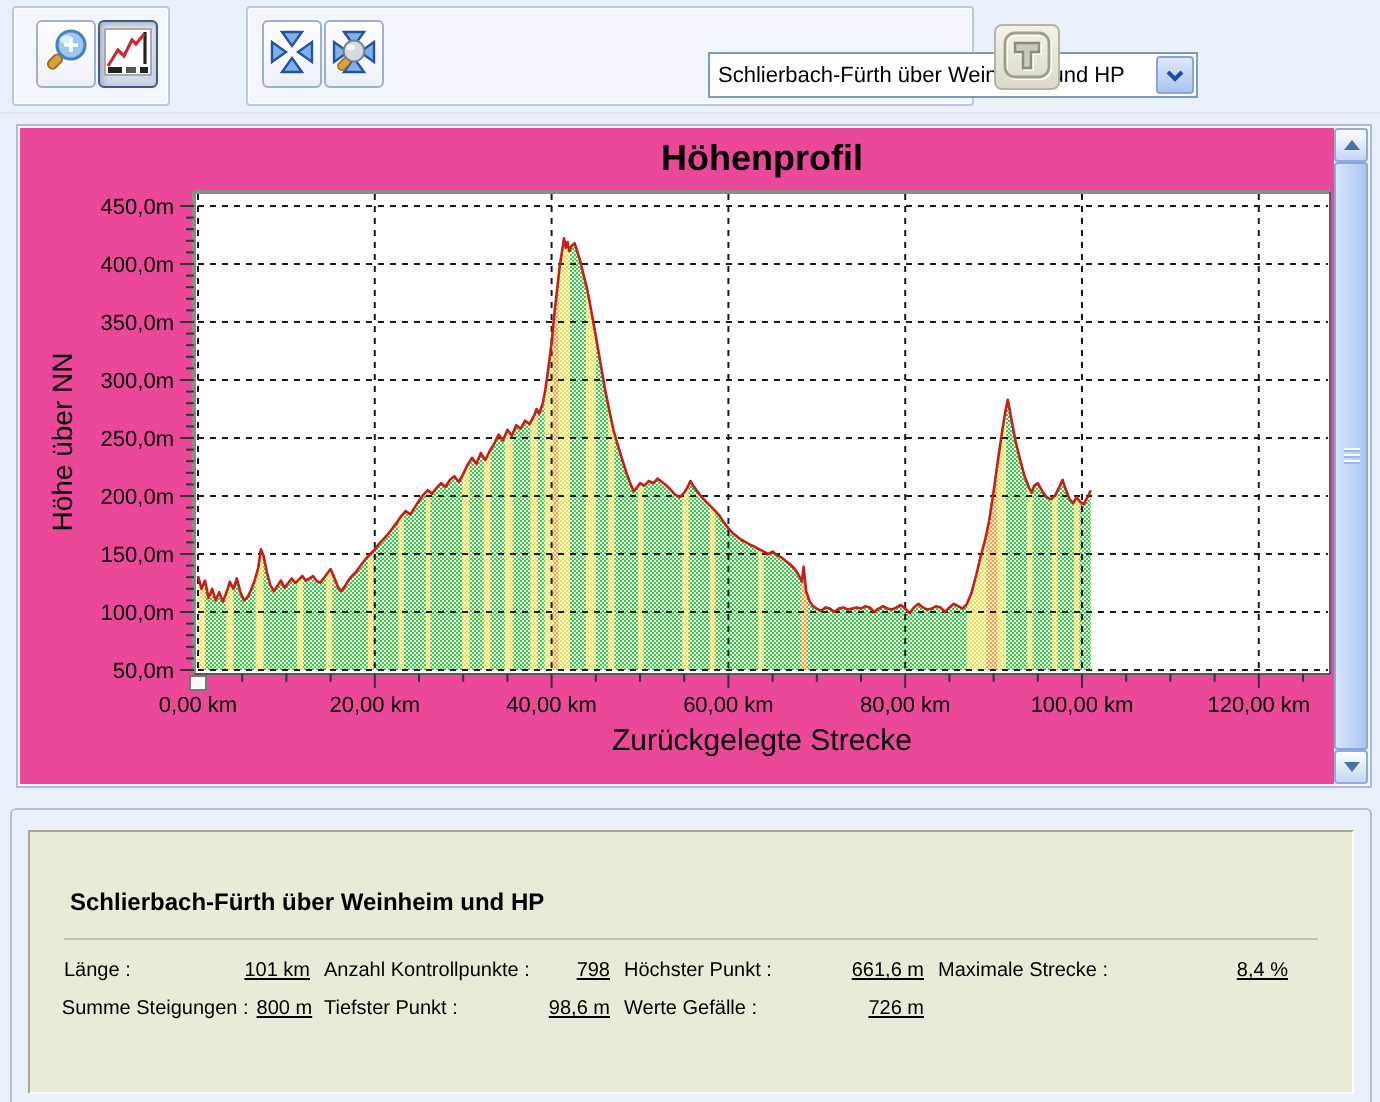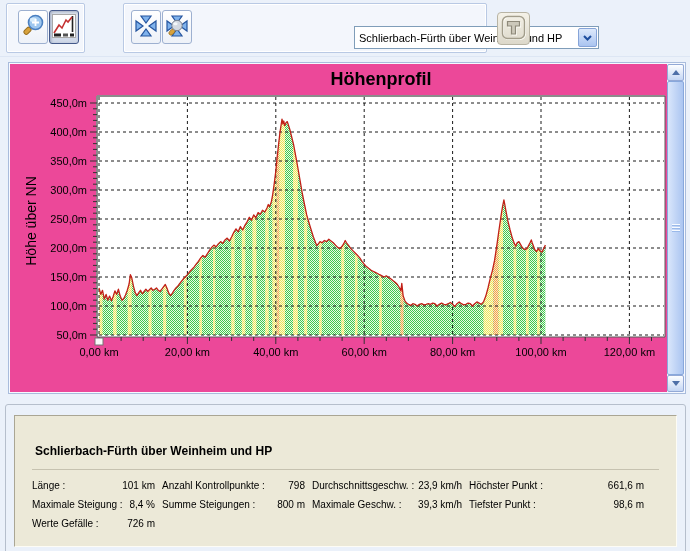--- a/index.html
+++ b/index.html
@@ -59,21 +59,21 @@
   .legend-caption{position:absolute;left:7px;top:-8px;background:#ebf1fa;padding:0 4px;
                 font-size:11px;color:#48688e;}
   .legend-inner{position:absolute;left:8px;top:10px;width:661px;height:130px;background:#ece9d8;
                 border:1px solid #c0bcab;border-top-color:#aaa694;border-left-color:#aaa694;
                 border-right-color:#fdfcf5;border-bottom-color:#fdfcf5;}
   .route-title{position:absolute;left:20px;top:28px;font-size:12px;font-weight:bold;}
   .legend-sep{position:absolute;left:17px;top:53px;width:627px;height:1px;background:#c6c2b0;}
   .stats-grid{position:absolute;left:17px;top:64px;display:grid;
               grid-template-columns:123px 143px 150px 175px;column-gap:7px;row-gap:8px;}
   .stat-cell{display:flex;font-size:10px;white-space:nowrap;justify-content:center;}
-  .stat-value{margin-left:auto;padding-left:4px;}
+  .stat-value{margin-left:auto;padding-left:4px;text-decoration:underline;}
 </style>
 </head>
 <body>
 
 <div class="app">
 
   <div class="toolbar">
 
     <div class="tgroup tg1">
       <button class="tbtn" style="left:11px;" title="">
@@ -317,20 +317,21 @@
           <text x="266.8" y="293" text-anchor="middle" font-size="11" fill="#000">40,00 km</text>
           <text x="355.2" y="293" text-anchor="middle" font-size="11" fill="#000">60,00 km</text>
           <text x="443.6" y="293" text-anchor="middle" font-size="11" fill="#000">80,00 km</text>
           <text x="532" y="293" text-anchor="middle" font-size="11" fill="#000">100,00 km</text>
           <text x="620.4" y="293" text-anchor="middle" font-size="11" fill="#000">120,00 km</text>
         </g>
       <g id="gMarker">
           <rect x="86" y="275" width="8" height="7" fill="#fbfbfb" stroke="#777" stroke-width="1"></rect>
         </g>
     </svg>
+    <div class="x-axis-title">Zurückgelegte Strecke</div>
 
     <div class="scrollbar">
       <button class="sb-btn">
         <span class="arr-up"></span>
       </button>
       <div class="sb-thumb">
         <span class="sb-grip"></span>
       </div>
       <button class="sb-btn">
         <span class="arr-down"></span>
@@ -345,38 +346,30 @@
       <div class="stats-grid">
           <div class="stat-cell">
             <span class="stat-label">Länge :</span>
             <span class="stat-value">101 km</span>
           </div>
           <div class="stat-cell">
             <span class="stat-label">Anzahl Kontrollpunkte :</span>
             <span class="stat-value">798</span>
           </div>
           <div class="stat-cell">
-            <span class="stat-label">Durchschnittsgeschw. :</span>
-            <span class="stat-value">23,9 km/h</span>
-          </div>
-          <div class="stat-cell">
             <span class="stat-label">Höchster Punkt :</span>
             <span class="stat-value">661,6 m</span>
           </div>
           <div class="stat-cell">
-            <span class="stat-label">Maximale Steigung :</span>
+            <span class="stat-label">Maximale Strecke :</span>
             <span class="stat-value">8,4 %</span>
           </div>
           <div class="stat-cell">
             <span class="stat-label">Summe Steigungen :</span>
             <span class="stat-value">800 m</span>
-          </div>
-          <div class="stat-cell">
-            <span class="stat-label">Maximale Geschw. :</span>
-            <span class="stat-value">39,3 km/h</span>
           </div>
           <div class="stat-cell">
             <span class="stat-label">Tiefster Punkt :</span>
             <span class="stat-value">98,6 m</span>
           </div>
           <div class="stat-cell">
             <span class="stat-label">Werte Gefälle :</span>
             <span class="stat-value">726 m</span>
           </div>
         </div>

